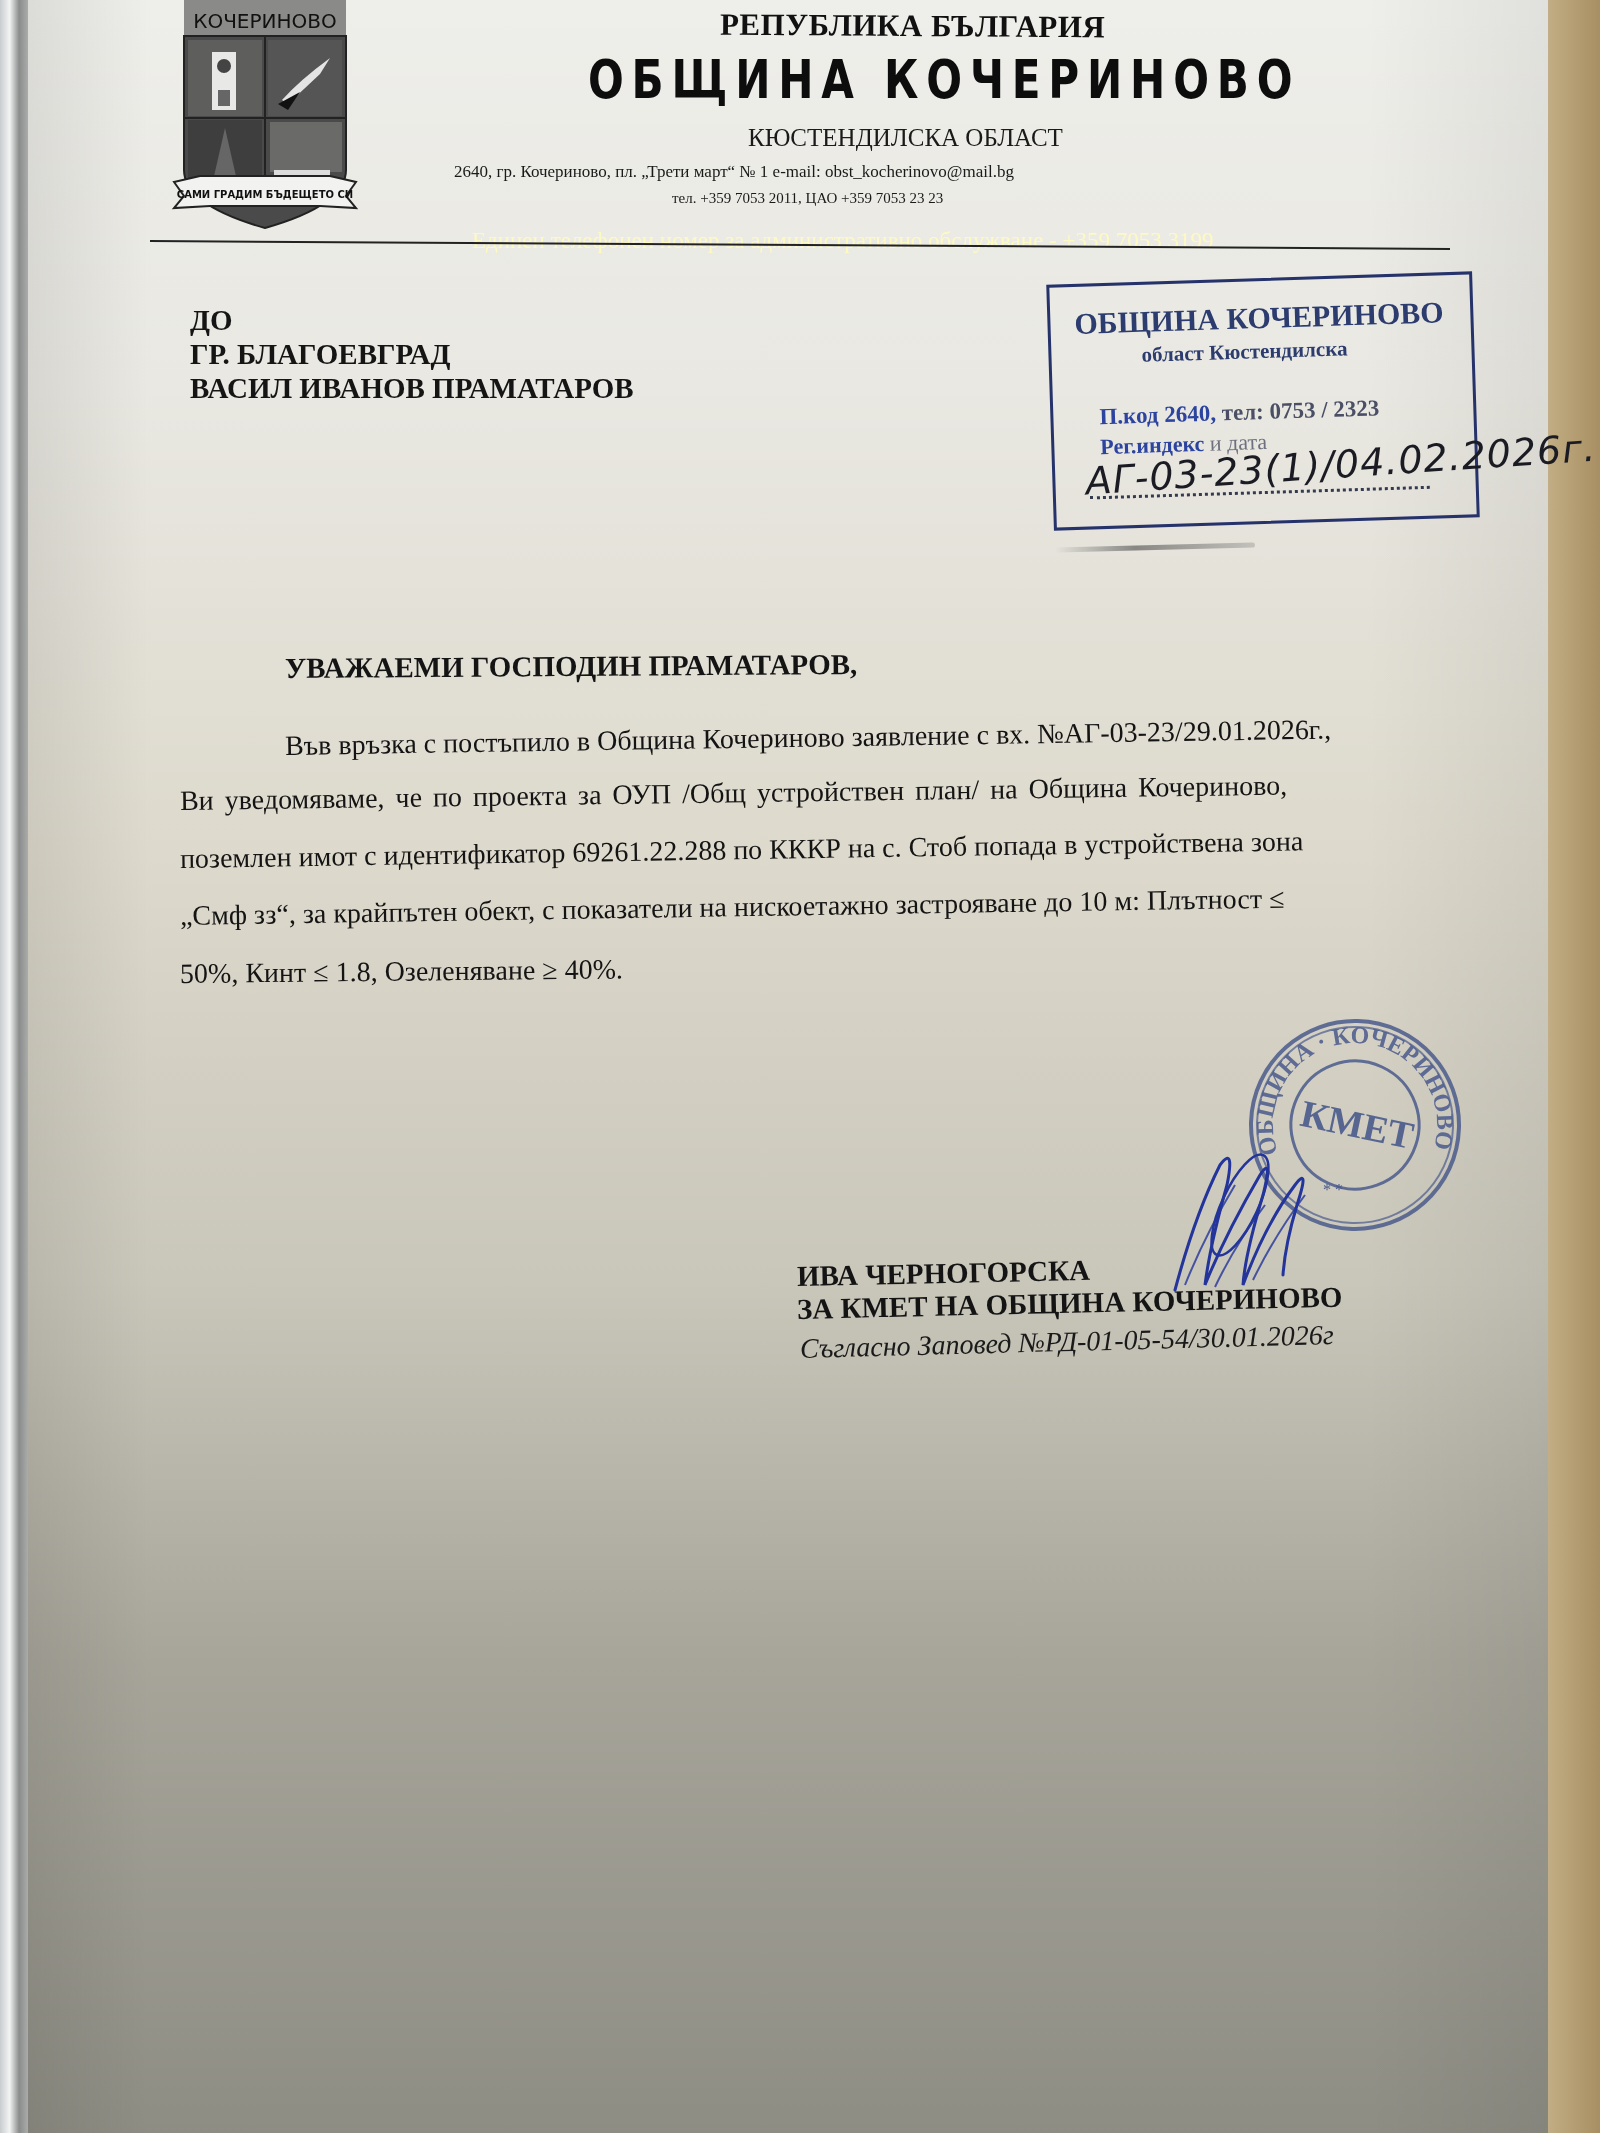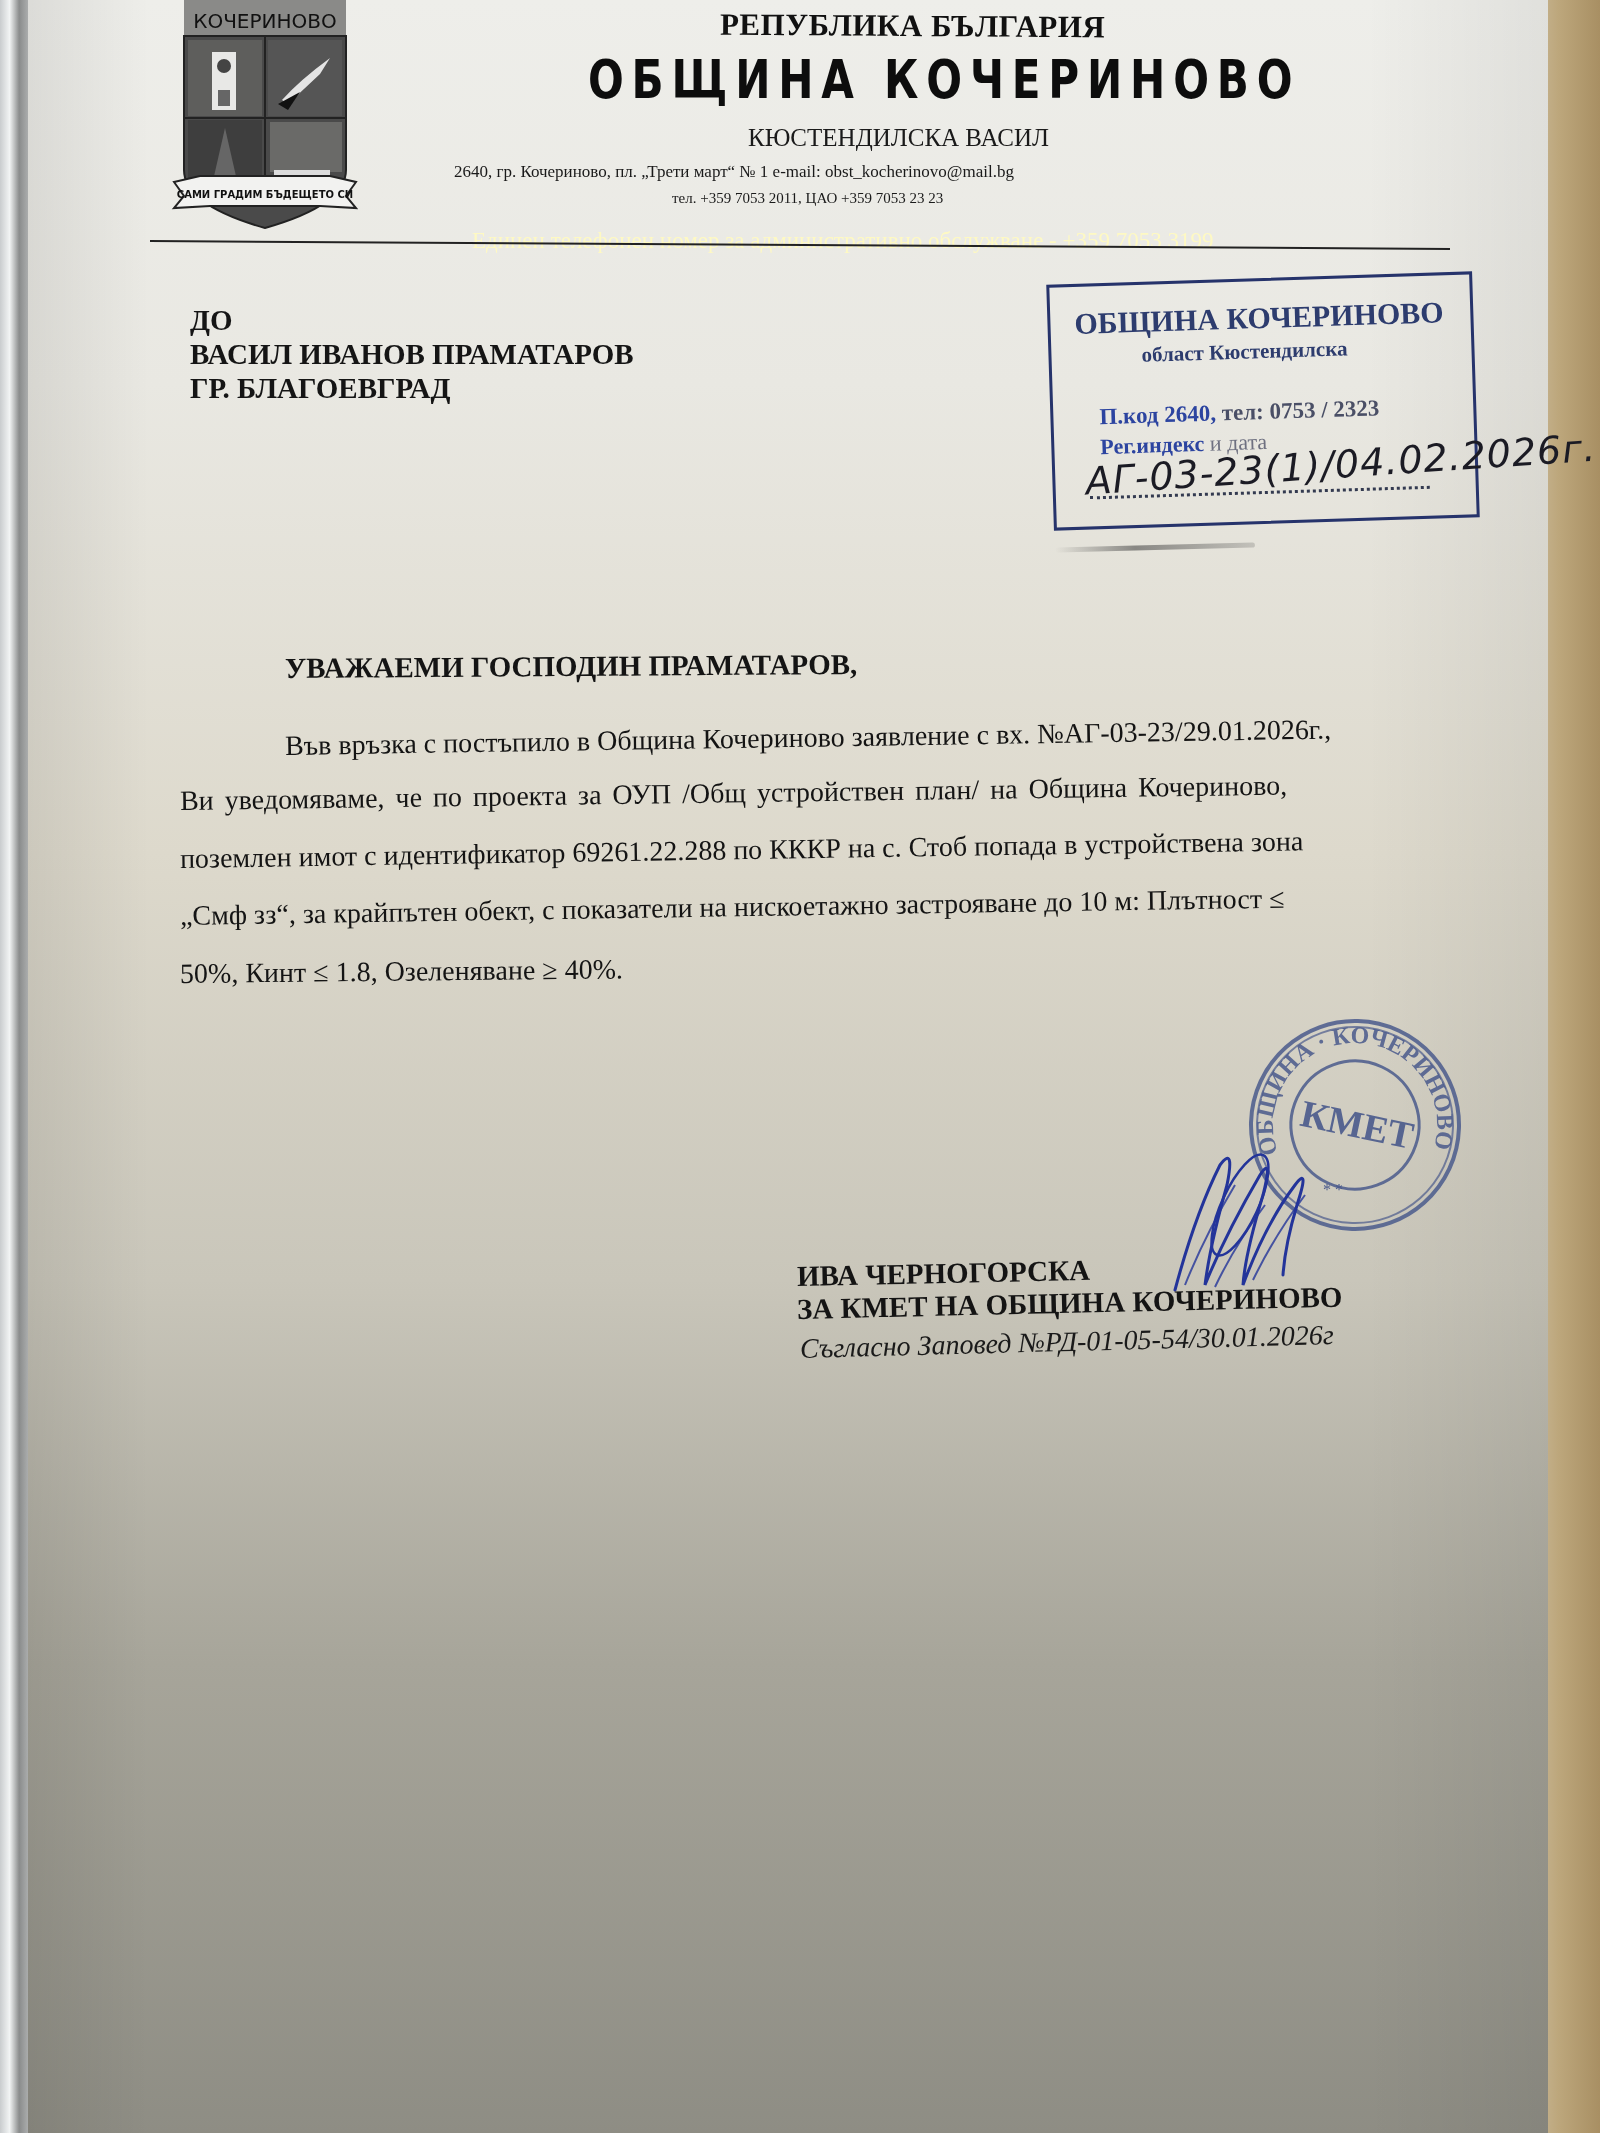--- a/index.html
+++ b/index.html
@@ -151,30 +151,30 @@
   <rect x="18" y="120" width="74" height="70" fill="#3e3e3e"></rect>
   <path d="M55 128 L42 185 L68 185 Z" fill="#666"></path>
   <rect x="100" y="122" width="72" height="50" fill="#6a6a68"></rect>
   <rect x="104" y="170" width="56" height="22" fill="#dcdcdc"></rect>
   <path d="M4 182 L30 176 L160 176 L186 182 L176 196 L186 208 L150 206 L40 206 L4 208 L14 196 Z" fill="#f2f2f0" stroke="#222" stroke-width="2"></path>
   <text x="95" y="198" text-anchor="middle" font-family="DejaVu Sans, sans-serif" font-size="10" font-weight="bold" fill="#111">САМИ ГРАДИМ БЪДЕЩЕТО СИ</text>
 </svg>
 
 <div class="rep-title">РЕПУБЛИКА БЪЛГАРИЯ</div>
 <div class="muni-title">ОБЩИНА КОЧЕРИНОВО</div>
-<div class="region">КЮСТЕНДИЛСКА ВАСИЛ</div>
+<div class="region">КЮСТЕНДИЛСКА ОБЛАСТ</div>
 <div class="addr1">2640, гр. Кочериново, пл. „Трети март“ № 1  e-mail: obst_kocherinovo@mail.bg</div>
 <div class="addr2">тел. +359 7053 2011, ЦАО +359 7053 23 23</div>
 <div class="addr3">Единен телефонен номер за административно обслужване - +359 7053 3199</div>
 <div class="header-rule"></div>
 
 <div class="recipient">
   <div>ДО</div>
+  <div>ГР. БЛАГОЕВГРАД</div>
   <div>ВАСИЛ ИВАНОВ ПРАМАТАРОВ</div>
-  <div>ГР. БЛАГОЕВГРАД</div>
 </div>
 
 <div class="reg-stamp">
   <div class="s-title">ОБЩИНА КОЧЕРИНОВО</div>
   <div class="s-sub">област Кюстендилска</div>
   <div class="s-code">
     <span>П.код</span>
     <span>2640,</span>
     <span class="muted">тел:</span>
     <span class="muted">0753 / 2323</span>

